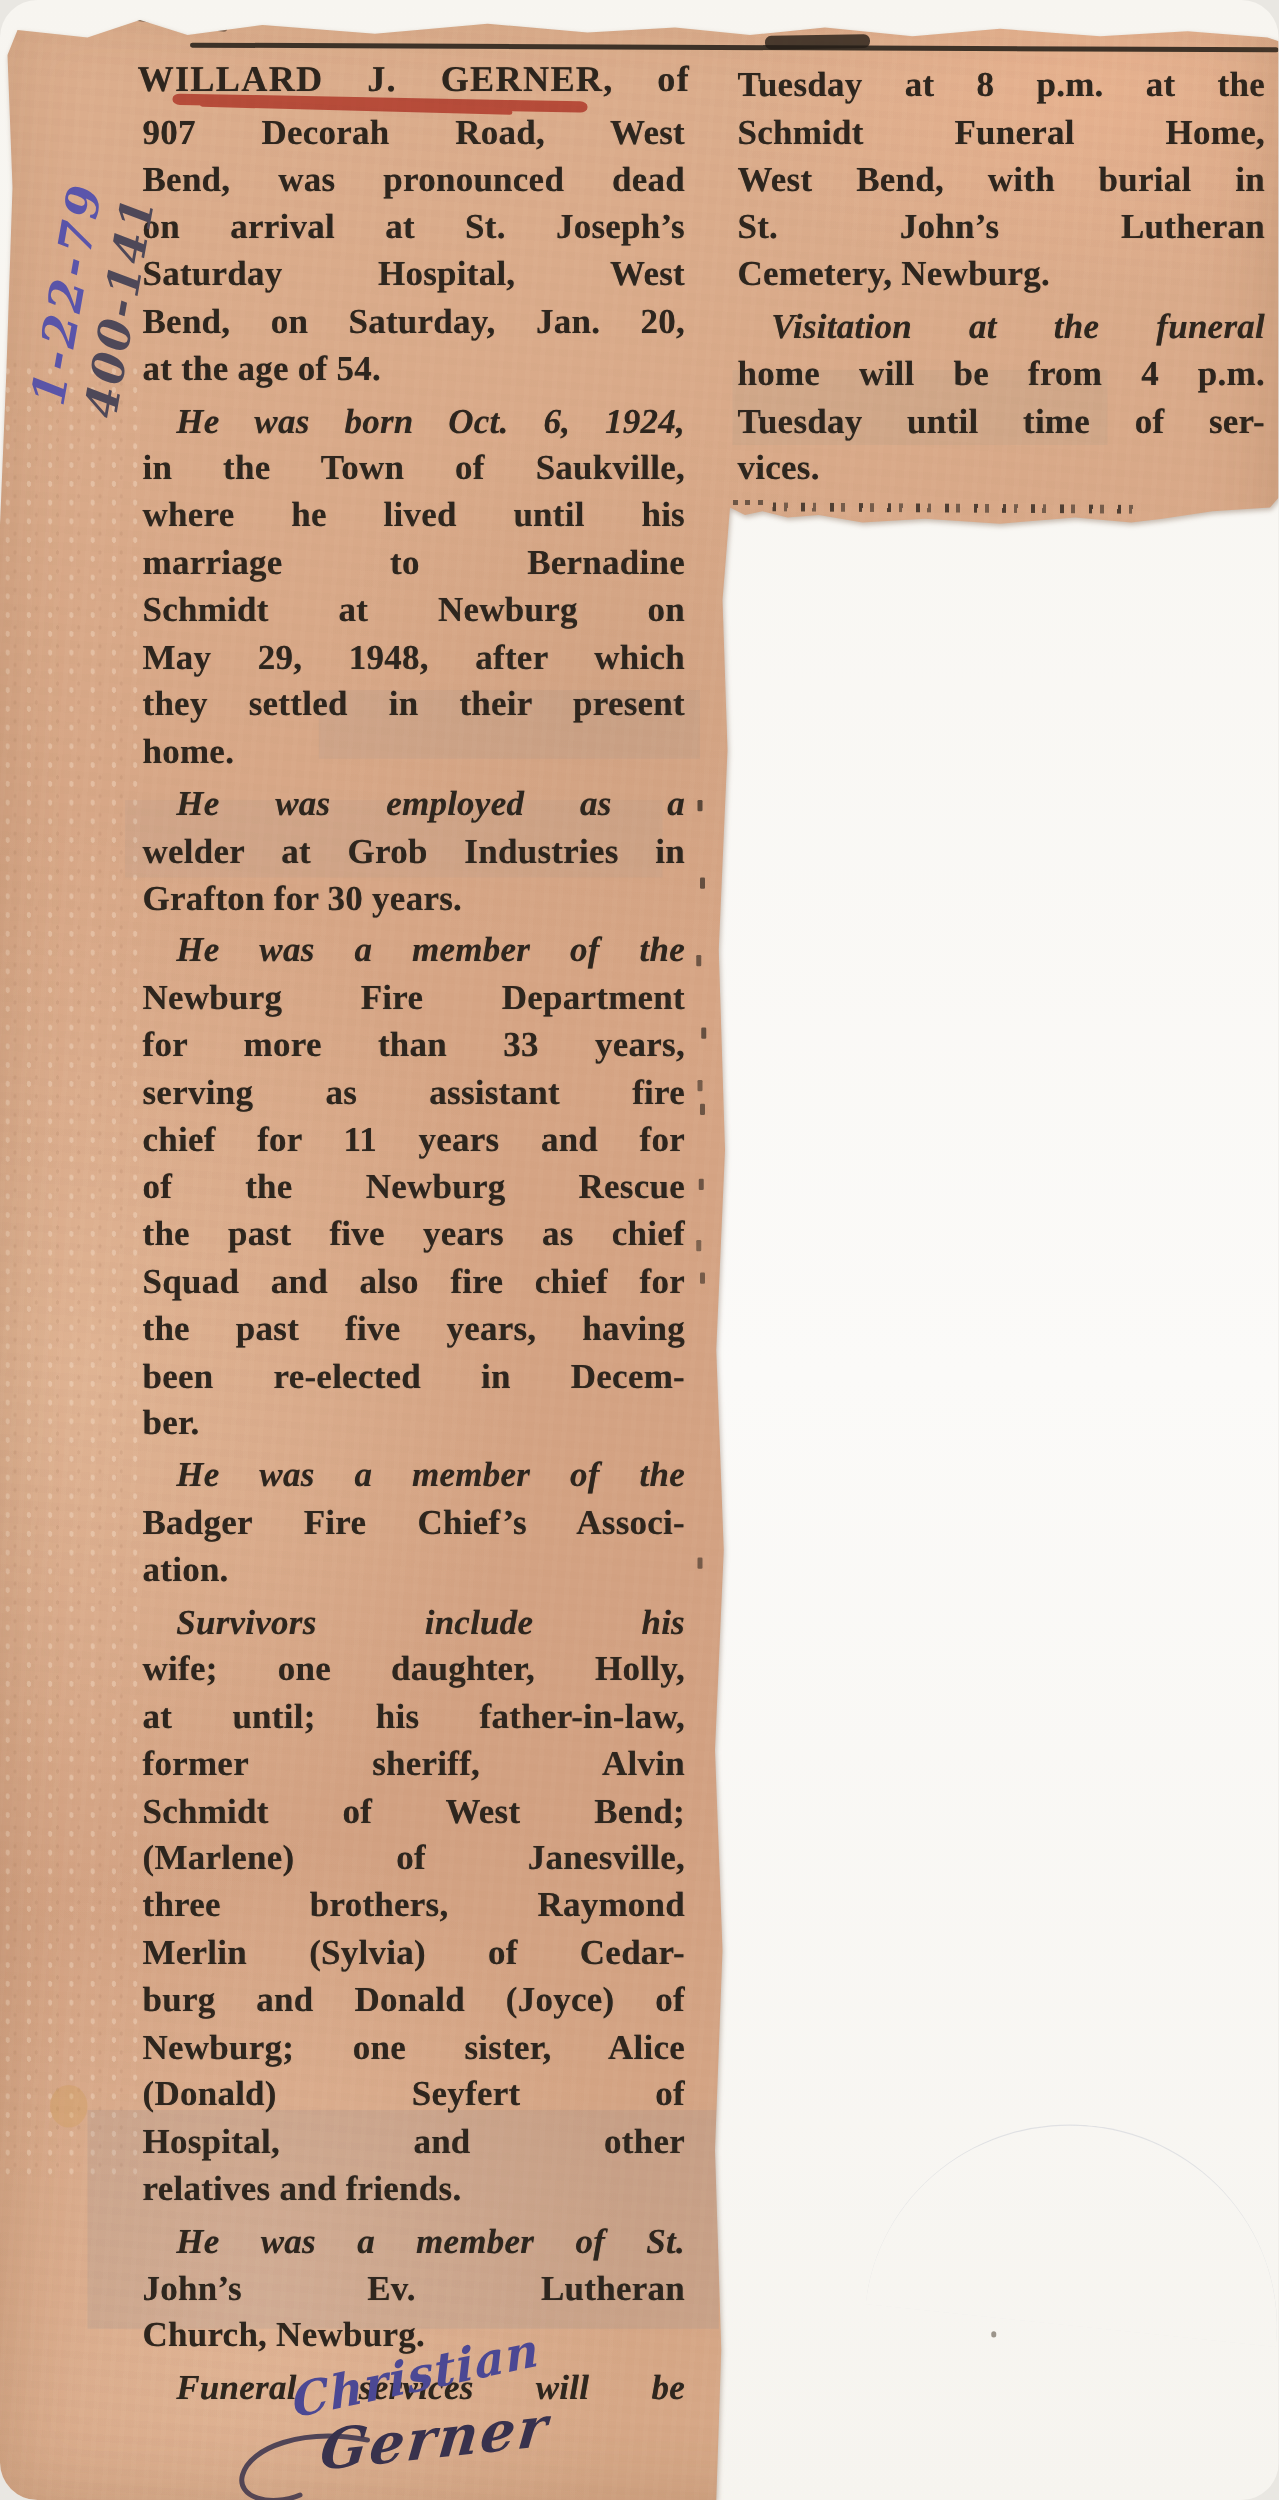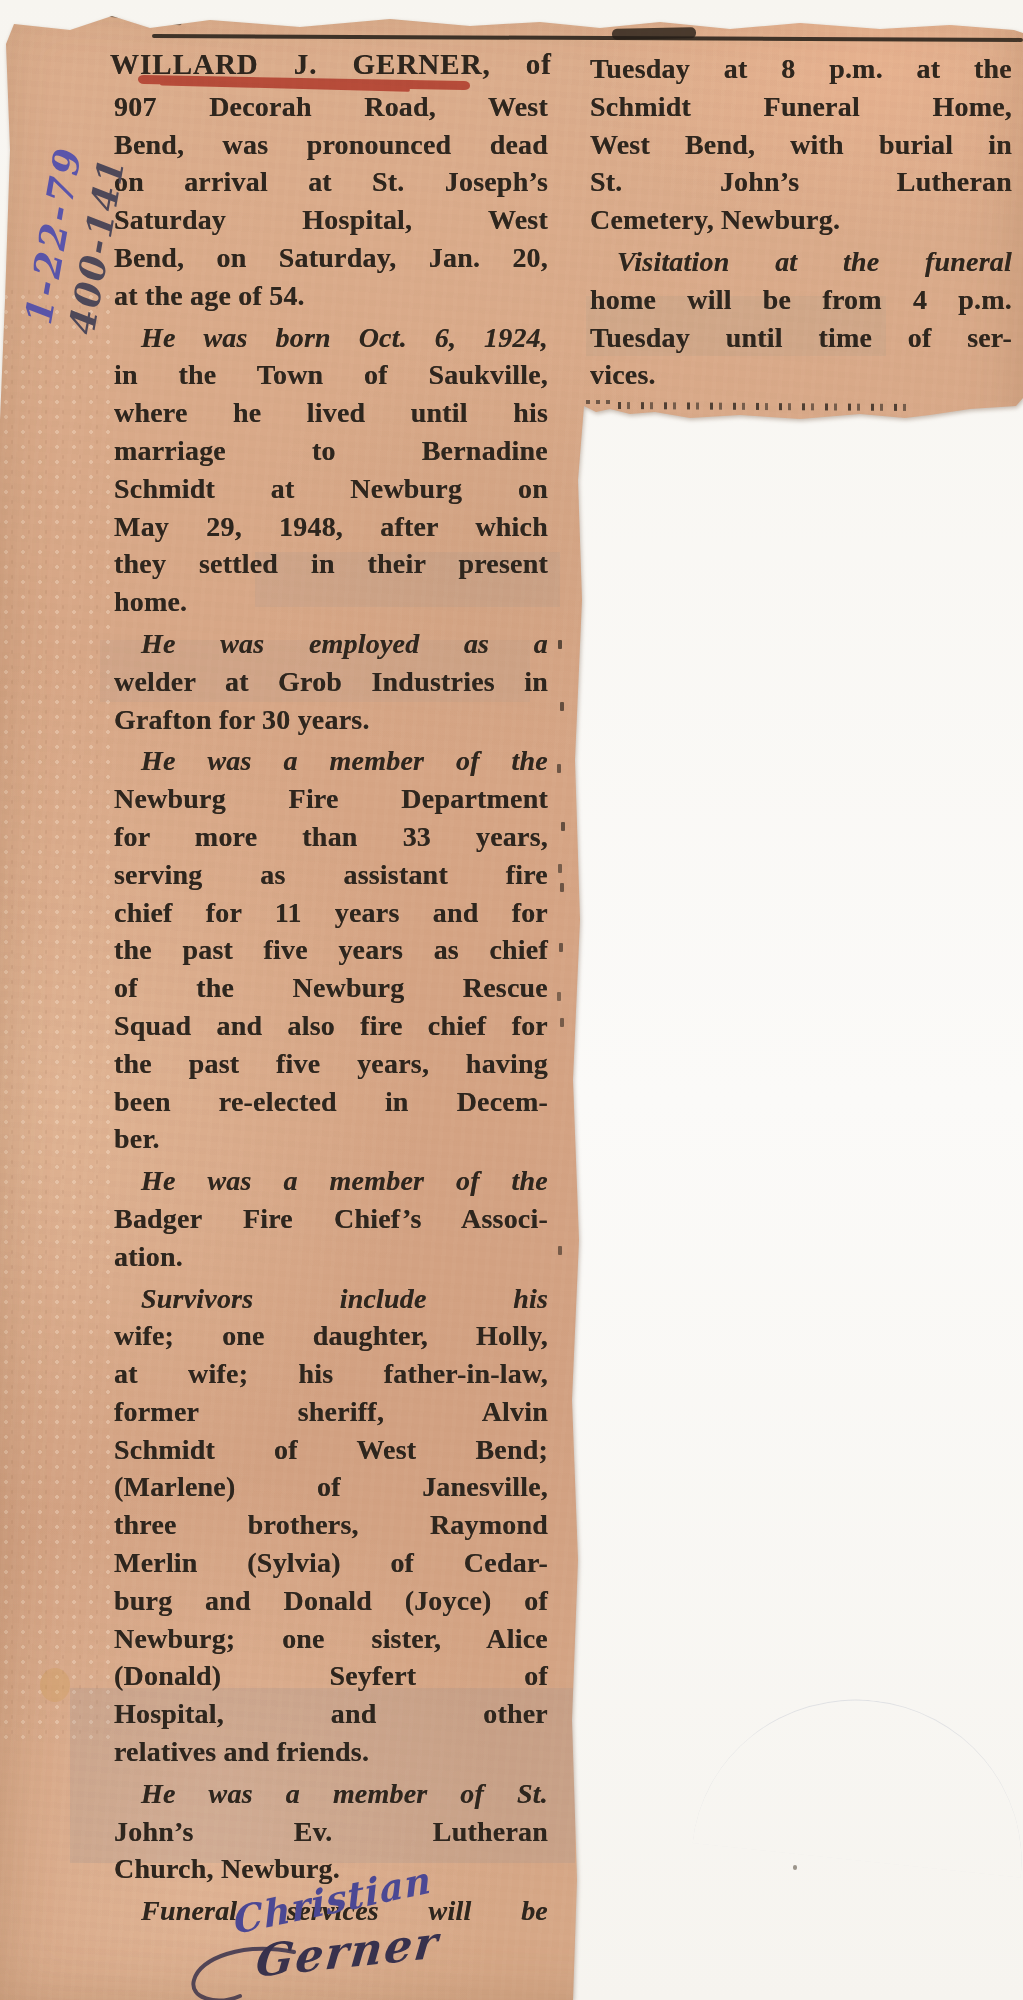--- a/index.html
+++ b/index.html
@@ -1,19 +1,20 @@
 <!DOCTYPE html>
 <html><head>
 <meta charset="utf-8">
 <style>
   html,body{margin:0;padding:0;background:#e9e7e2;}
   .scan{
     position:relative;width:1023px;height:2000px;overflow:hidden;
     background:linear-gradient(180deg,#f7f5f0 0%,#fbfaf8 55%,#f6f4ef 100%);
     font-family:"Liberation Serif","DejaVu Serif",serif;
+    border-radius:30px;
   }
   .clip-wrap{position:absolute;inset:0;filter:drop-shadow(1px 2px 2px rgba(100,70,45,0.35));}
   .clipping{
     position:absolute;inset:0;
     clip-path:polygon(6px 44px,14px 24px,70px 30px,112px 16px,150px 28px,210px 20px,300px 27px,390px 19px,470px 26px,540px 22px,600px 28px,660px 22px,730px 29px,800px 23px,880px 29px,950px 25px,1014px 30px,1023px 33px,1023px 398px,1016px 406px,970px 409px,930px 415px,905px 418px,860px 414px,800px 419px,740px 415px,690px 418px,655px 412px,630px 414px,610px 409px,596px 412px,584px 406px,578px 480px,582px 600px,575px 760px,580px 920px,573px 1080px,579px 1240px,572px 1400px,578px 1560px,572px 1720px,577px 1880px,573px 2000px,0px 2000px,0px 420px,5px 300px,10px 150px,6px 44px);
     background:
       radial-gradient(420px 260px at 85% 3%, rgba(240,182,146,0.55), transparent 70%),
       radial-gradient(500px 620px at 6% 55%, rgba(238,200,166,0.45), transparent 72%),
       radial-gradient(340px 320px at 48% 28%, rgba(188,146,116,0.22), transparent 70%),
       radial-gradient(400px 500px at 20% 92%, rgba(240,200,170,0.4), transparent 75%),
@@ -113,36 +114,36 @@
             <div class="line">He was employed as a</div>
             <div class="line">welder at Grob Industries in</div>
             <div class="line last">Grafton for 30 years.</div>
           </div>
           <div class="para indent">
             <div class="line">He was a member of the</div>
             <div class="line">Newburg Fire Department</div>
             <div class="line">for more than 33 years,</div>
             <div class="line">serving as assistant fire</div>
             <div class="line">chief for 11 years and for</div>
+            <div class="line">of the Newburg Rescue</div>
             <div class="line">the past five years as chief</div>
-            <div class="line">of the Newburg Rescue</div>
             <div class="line">Squad and also fire chief for</div>
             <div class="line">the past five years, having</div>
             <div class="line">been re-elected in Decem-</div>
             <div class="line last">ber.</div>
           </div>
           <div class="para indent">
             <div class="line">He was a member of the</div>
             <div class="line">Badger Fire Chief’s Associ-</div>
             <div class="line last">ation.</div>
           </div>
           <div class="para indent">
             <div class="line">Survivors include his</div>
             <div class="line">wife; one daughter, Holly,</div>
-            <div class="line">at wife; his father-in-law,</div>
+            <div class="line">at until; his father-in-law,</div>
             <div class="line">former sheriff, Alvin</div>
             <div class="line">Schmidt of West Bend;</div>
             <div class="line">(Marlene) of Janesville,</div>
             <div class="line">three brothers, Raymond</div>
             <div class="line">Merlin (Sylvia) of Cedar-</div>
             <div class="line">burg and Donald (Joyce) of</div>
             <div class="line">Newburg; one sister, Alice</div>
             <div class="line">(Donald) Seyfert of</div>
             <div class="line">Hospital, and other</div>
             <div class="line last">relatives and friends.</div>

